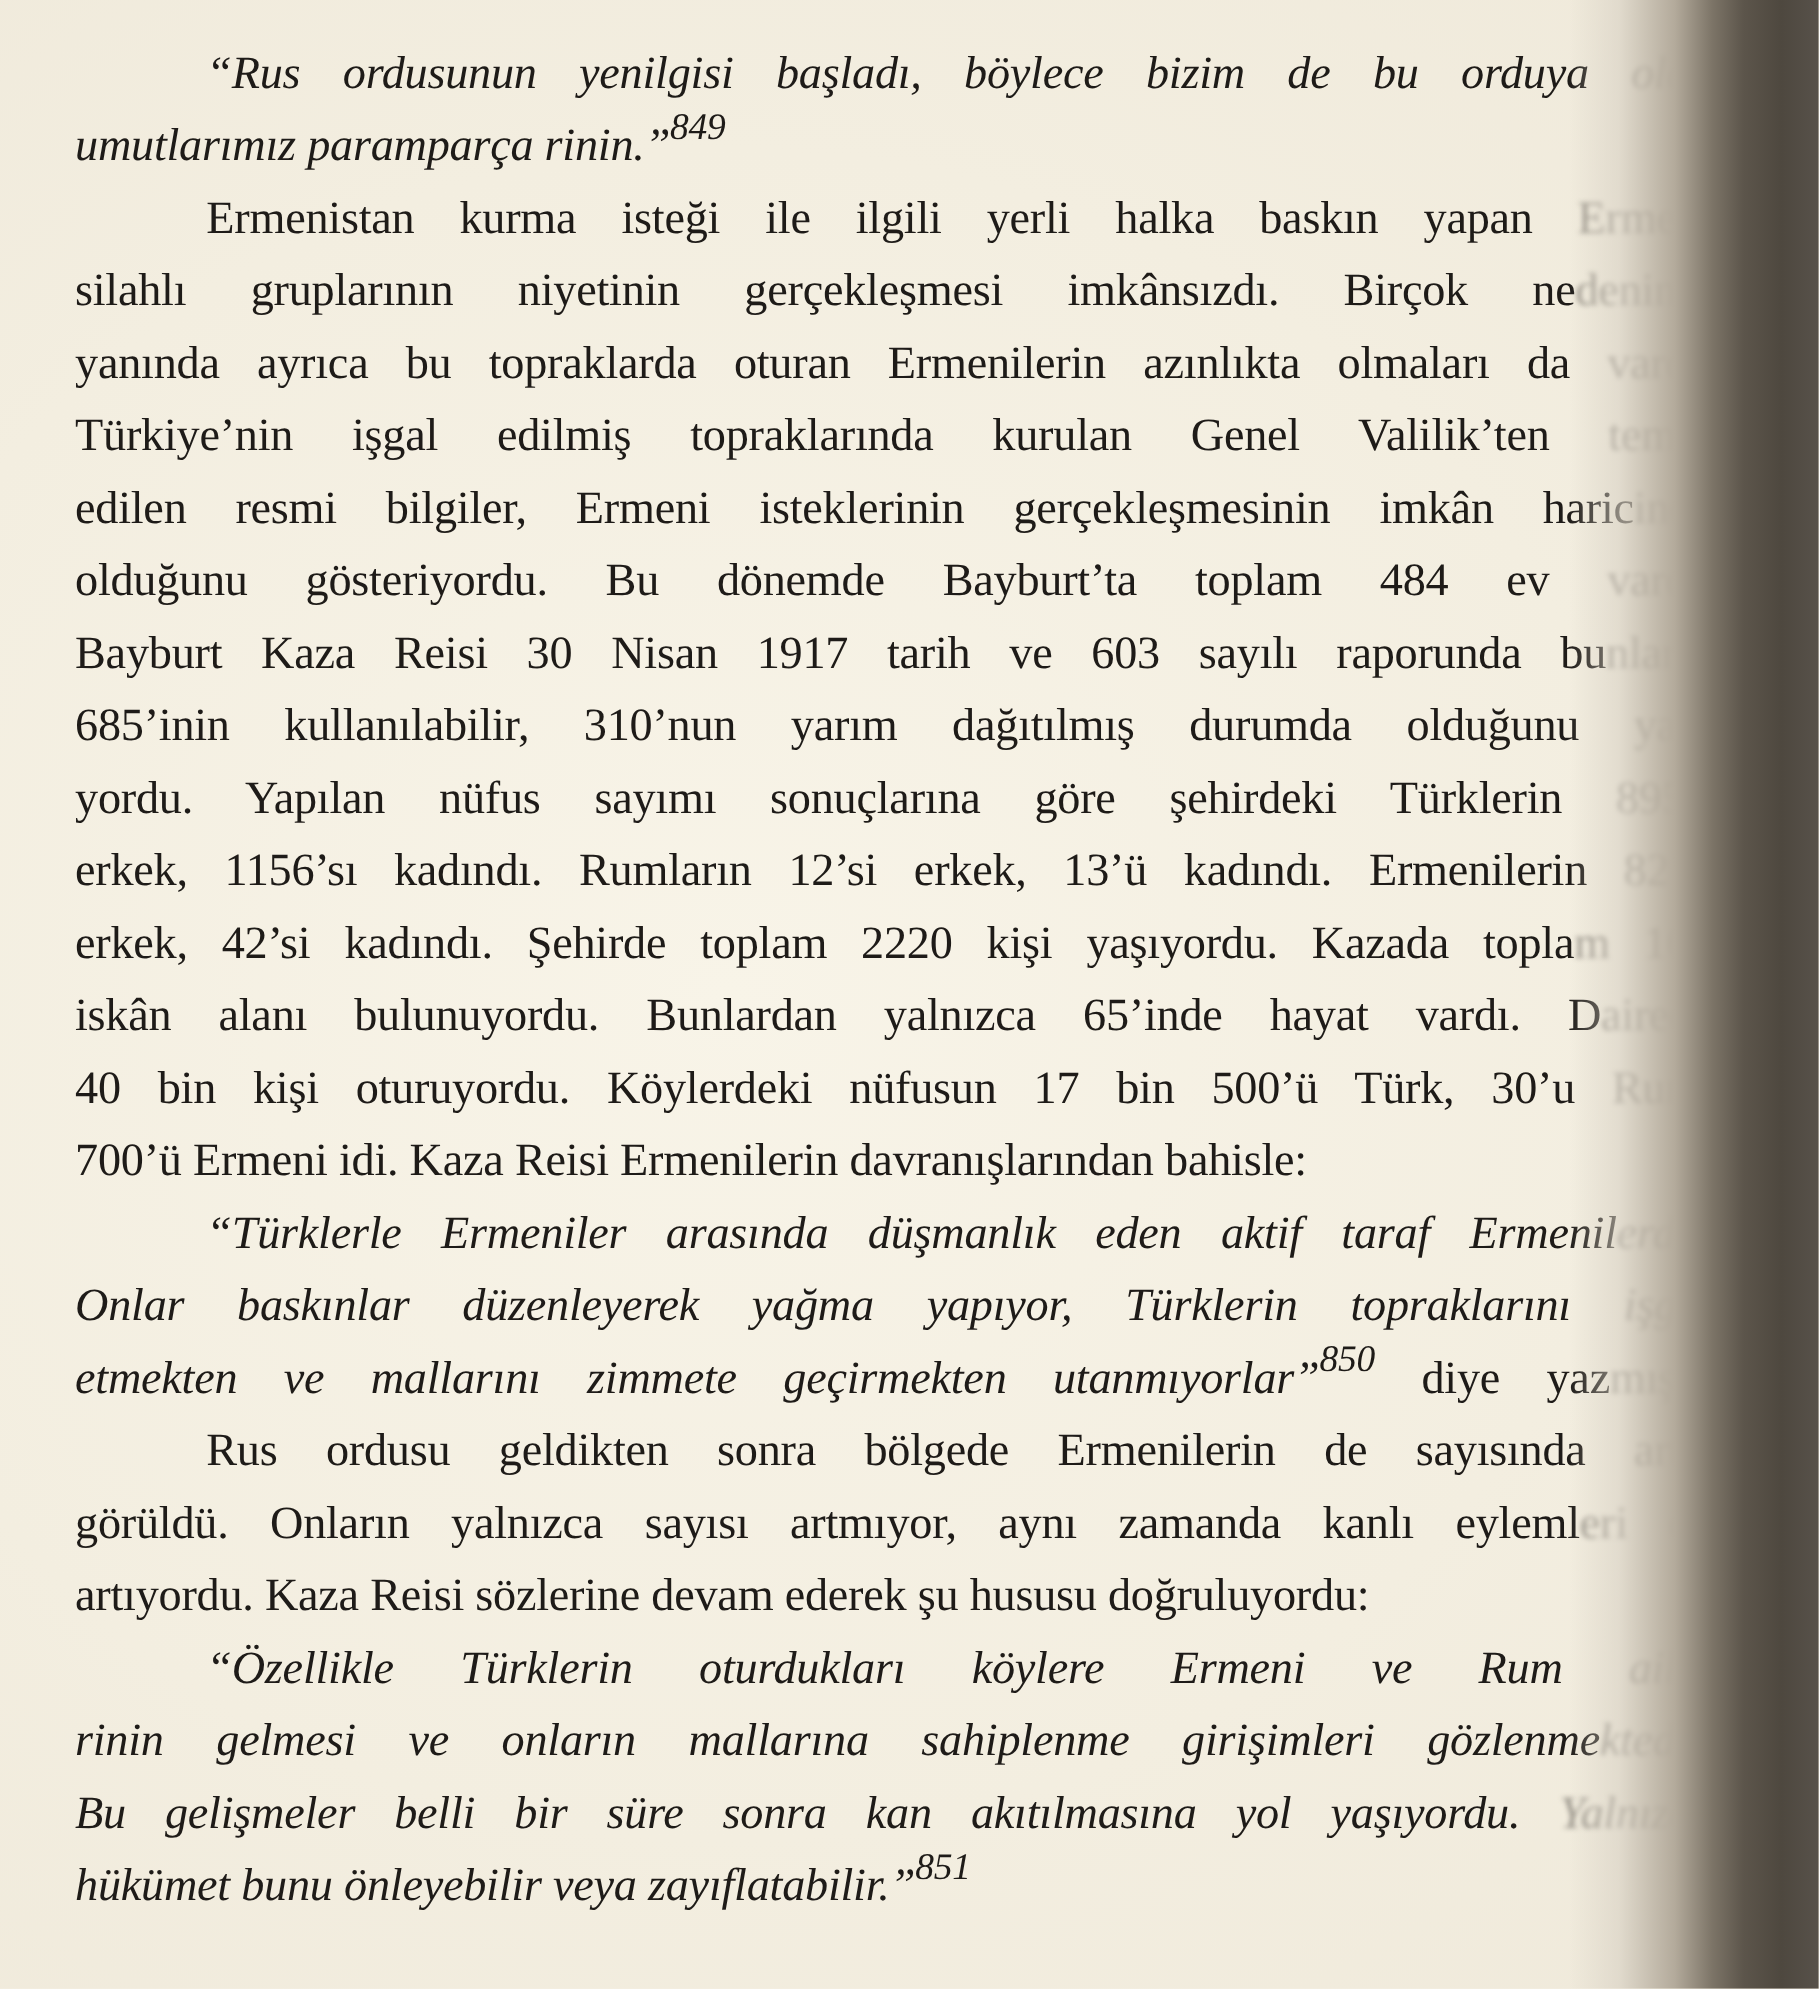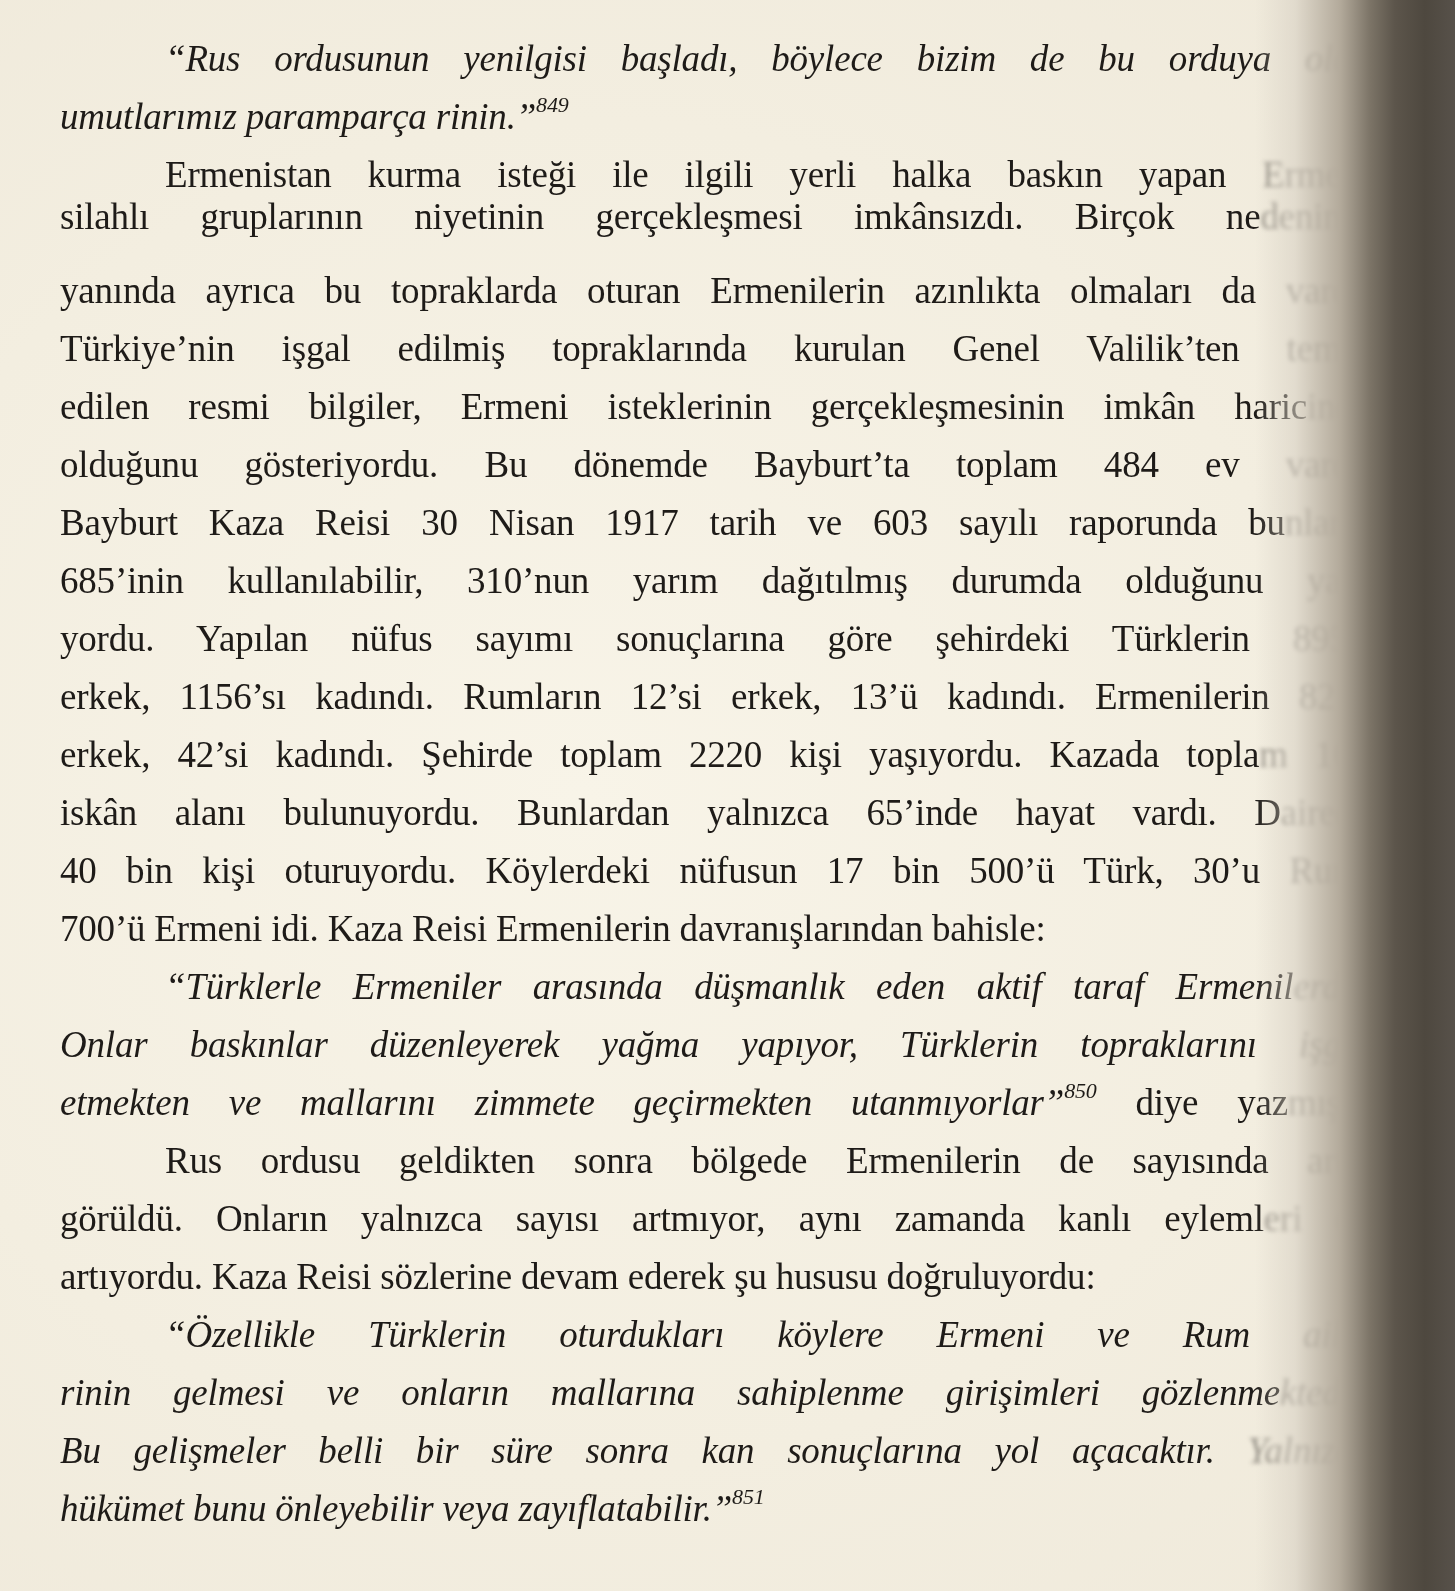--- a/index.html
+++ b/index.html
@@ -68,21 +68,21 @@
       width: 1205px;
     }
     .line.italic {
       font-style: italic;
     }
     .fade {
       color: rgba(40,35,30,0.45);
       filter: blur(2.2px);
     }
     sup {
-      font-size: 22px;
+      font-size: 30px;
       line-height: 0;
       position: relative;
       top: -4px;
       vertical-align: super;
     }
   </style>
 </head>
 <body>
 
 <div class="page">
@@ -95,21 +95,21 @@
 
     <div class="line italic last" style="top:58px">
       <span>umutlarımız paramparça rinin.”</span><sup>849</sup>
     </div>
 
     <div class="line indent" style="top:116px">
       <span>Ermenistan kurma isteği ile ilgili yerli halka baskın yapan</span>
       <span class="fade">Ermeni</span>
     </div>
 
-    <div class="line" style="top:158px">
+    <div class="line" style="top:174px">
       <span>silahlı gruplarının niyetinin gerçekleşmesi imkânsızdı. Birçok ne</span><span class="fade">deninin</span>
     </div>
 
     <div class="line" style="top:232px">
       <span>yanında ayrıca bu topraklarda oturan Ermenilerin azınlıkta olmaları da</span>
       <span class="fade">vardı.</span>
     </div>
 
     <div class="line" style="top:290px">
       <span>Türkiye’nin işgal edilmiş topraklarında kurulan Genel Valilik’ten</span>
@@ -190,21 +190,21 @@
     <div class="line italic indent" style="top:1276px">
       <span>“Özellikle Türklerin oturdukları köylere Ermeni ve Rum</span>
       <span class="fade">aile-</span>
     </div>
 
     <div class="line italic" style="top:1334px">
       <span>rinin gelmesi ve onların mallarına sahiplenme girişimleri gözlenme</span><span class="fade">ktedir.</span>
     </div>
 
     <div class="line italic" style="top:1392px">
-      <span>Bu gelişmeler belli bir süre sonra kan sonuçlarına yol açacaktır.</span>
+      <span>Bu gelişmeler belli bir süre sonra kan akıtılmasına yol yaşıyordu.</span>
       <span class="fade">Yalnızca</span>
     </div>
 
     <div class="line italic last" style="top:1450px">
       <span>hükümet bunu önleyebilir veya zayıflatabilir.”</span><sup>851</sup>
     </div>
 
   </div>
   <div class="gutter"></div>
 </div>

